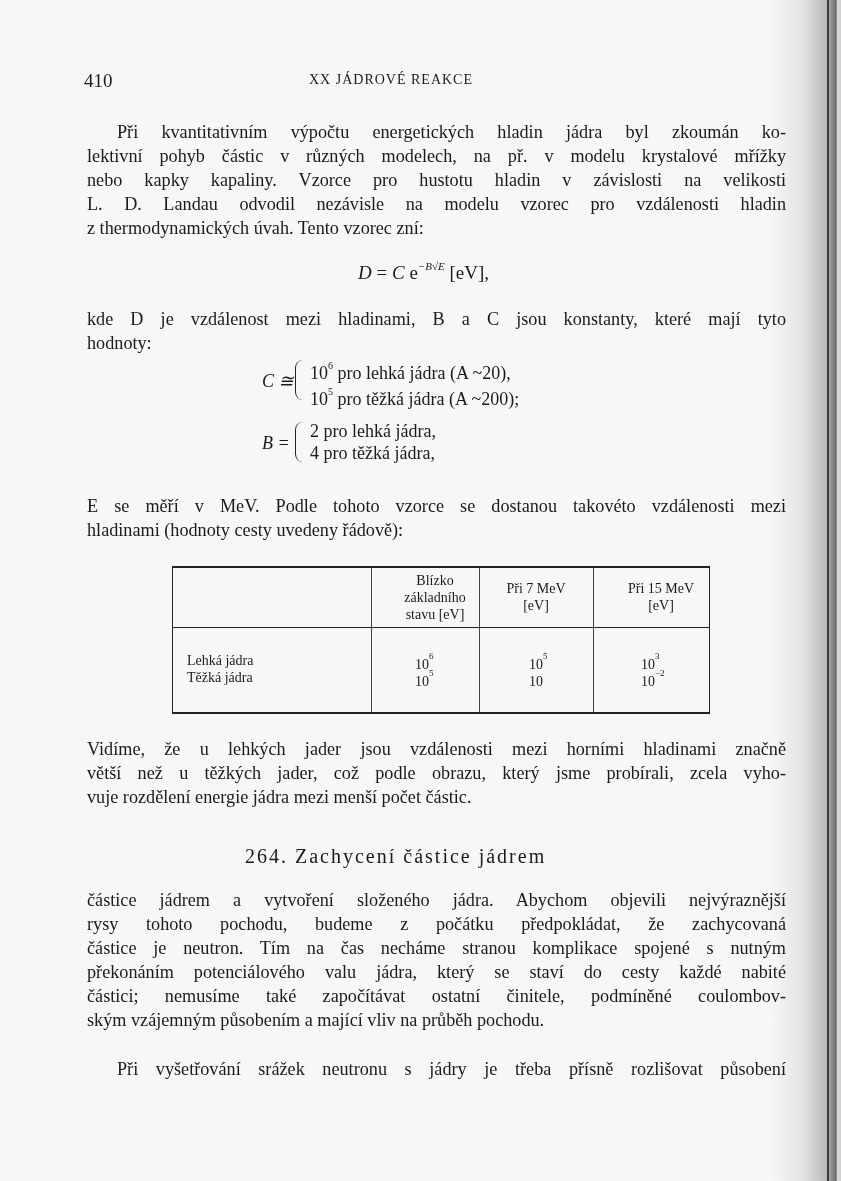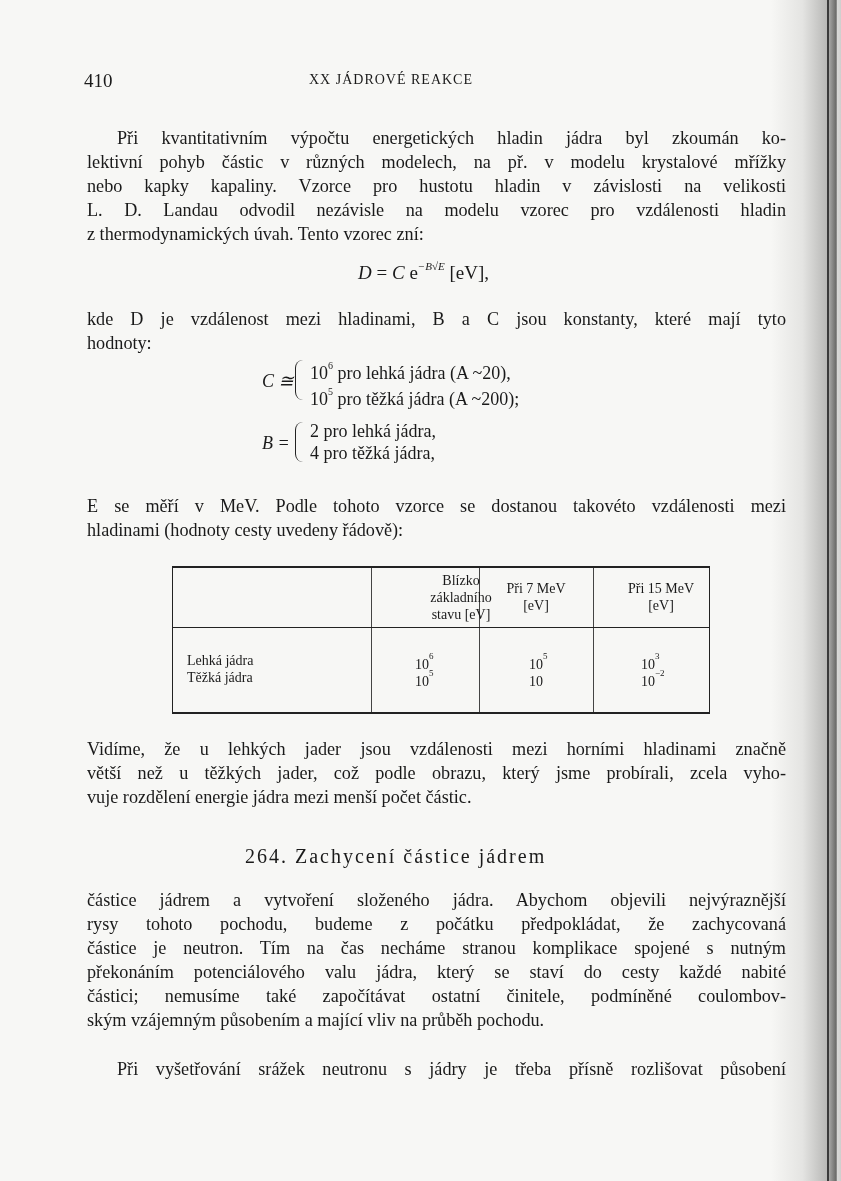--- a/index.html
+++ b/index.html
@@ -65,21 +65,21 @@
 <body>
 
 <div class="page-shade"></div>
 <div class="spine-line"></div>
 
 <div class="running-head">
   <span class="page-number">410</span>
   <span class="chapter-title">XX JÁDROVÉ REAKCE</span>
 </div>
 
-<div class="para" style="top:126px;">
+<div class="para" style="top:120px;">
   <span class="line indent">Při kvantitativním výpočtu energetických hladin jádra byl zkoumán ko-</span>
   <span class="line">lektivní pohyb částic v různých modelech, na př. v modelu krystalové mřížky</span>
   <span class="line">nebo kapky kapaliny. Vzorce pro hustotu hladin v závislosti na velikosti</span>
   <span class="line">L. D. Landau odvodil nezávisle na modelu vzorec pro vzdálenosti hladin</span>
   <span class="line last">z thermodynamických úvah. Tento vzorec zní:</span>
 </div>
 
 <div class="eq-main">
   <i>D</i><span> = </span><i>C</i><span> e</span><sup>−B√E</sup><span> [eV],</span>
 </div>
@@ -111,21 +111,21 @@
   <span class="line">E se měří v MeV. Podle tohoto vzorce se dostanou takovéto vzdálenosti mezi</span>
   <span class="line last">hladinami (hodnoty cesty uvedeny řádově):</span>
 </div>
 
 <div class="table-wrap">
   <div class="tcol" style="left:198px;"></div>
   <div class="tcol" style="left:306px;"></div>
   <div class="tcol" style="left:420px;"></div>
   <div class="thead-line"></div>
 
-  <div class="th" style="left:210px; width:108px; top:4px;padding-left:24px;">
+  <div class="th" style="left:184px; width:108px; top:4px;padding-left:24px;">
     <div>Blízko</div>
     <div>základního</div>
     <div>stavu  [eV]</div>
   </div>
   <div class="th" style="left:306px; width:114px; top:12px;">
     <div>Při 7 MeV</div>
     <div>[eV]</div>
   </div>
   <div class="th" style="left:420px; width:116px; top:12px;margin-left:10px;">
     <div>Při 15 MeV</div>

